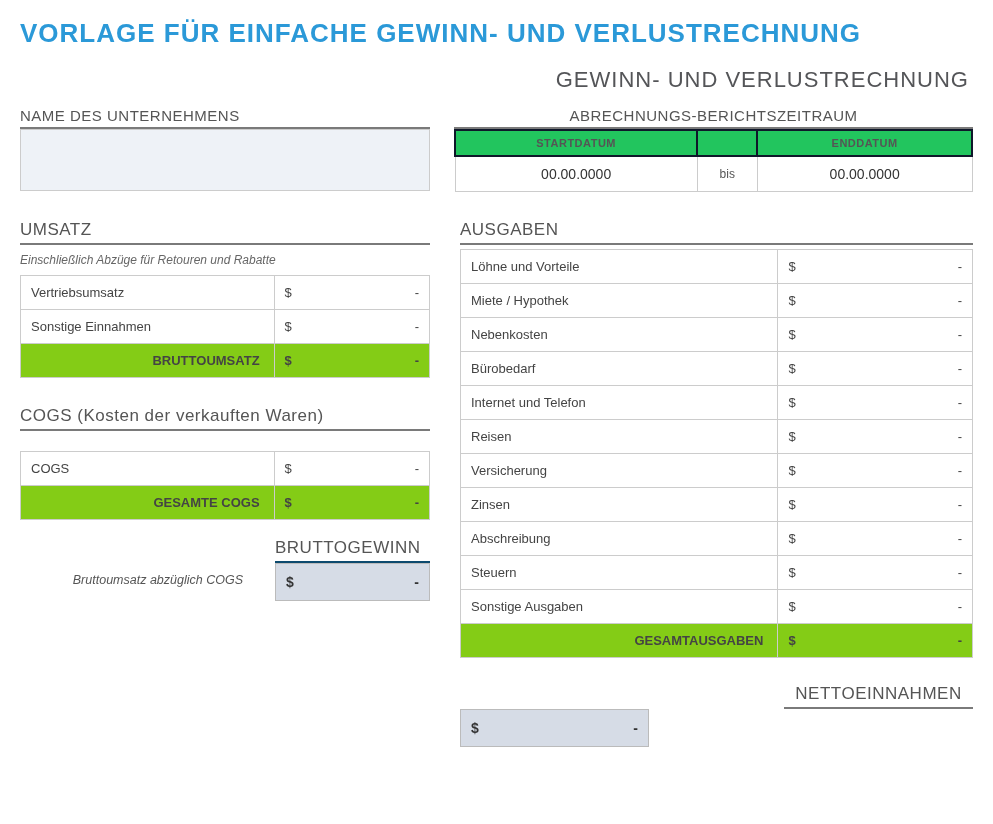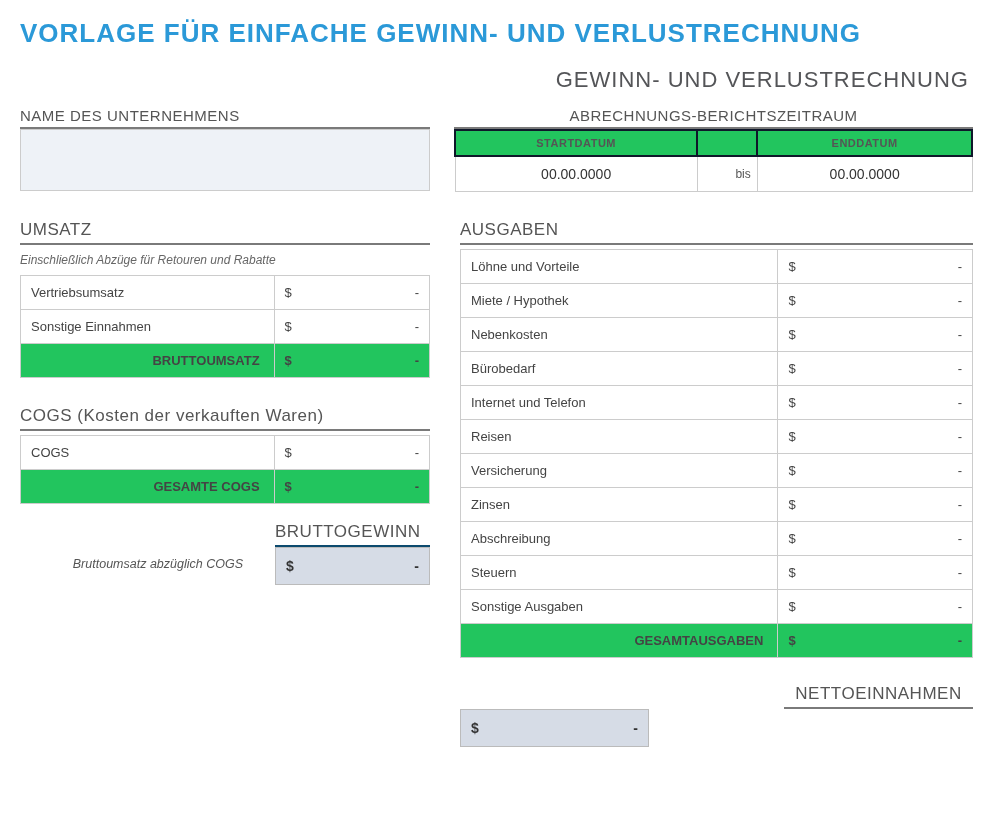--- a/index.html
+++ b/index.html
@@ -53,21 +53,21 @@
     padding: 6px;
     border: 2px solid #0f172a;
     letter-spacing: 0.5px;
   }
   .period-table td {
     border: 1px solid #ccc;
     padding: 9px 6px;
     text-align: center;
     font-size: 14px;
   }
-  .period-table td.bis { font-size: 12px; color: #555; width: 60px; text-align: right; }
+  .period-table td.bis { font-size: 12px; color: #555; width: 60px; }
   .columns { display: flex; gap: 30px; }
   .col-left { width: 410px; }
   .col-right { flex: 1; }
   .section-title {
     font-size: 17px;
     color: #555;
     border-bottom: 2px solid #7a7a7a;
     padding-bottom: 3px;
     letter-spacing: 0.5px;
   }
@@ -86,21 +86,21 @@
     height: 34px;
   }
   table.data td.lbl { width: 62%; }
   table.data td.amount {
     width: 38%;
     position: relative;
   }
   table.data td.amount .cur { position: absolute; left: 10px; }
   table.data td.amount .val { float: right; }
   tr.totalrow td {
-    background: #22c55e;
+    background: #84cc16;
     font-weight: 700;
   }
   tr.totalrow td.lbl { text-align: right; padding-right: 14px; }
   .spacer { height: 28px; }
   .result-section { margin-top: 18px; }
   .result-title {
     font-size: 17px;
     color: #555;
     text-align: right;
     border-bottom: 2px solid #0c4a6e;
@@ -216,21 +216,21 @@
               <span class="cur">$</span>
               <span class="val">-</span>
             </td>
       </tr>
     </tbody>
       </table>
 
     <div class="spacer"></div>
 
     <div class="section-title">COGS (Kosten der verkauften Waren)</div>
-    <table class="data" style="margin-top:4px">
+    <table class="data" style="margin-top:20px">
       <tbody>
           <tr>
         <td class="lbl">COGS</td>
         <td class="amount">
               <span class="cur">$</span>
               <span class="val">-</span>
             </td>
       </tr>
       <tr class="totalrow">
         <td class="lbl">GESAMTE COGS</td>

